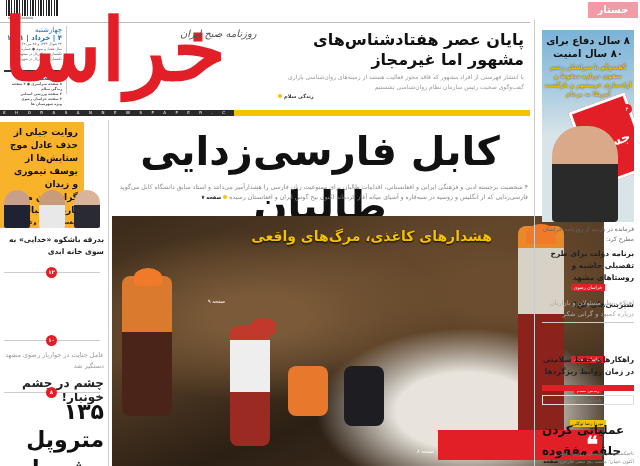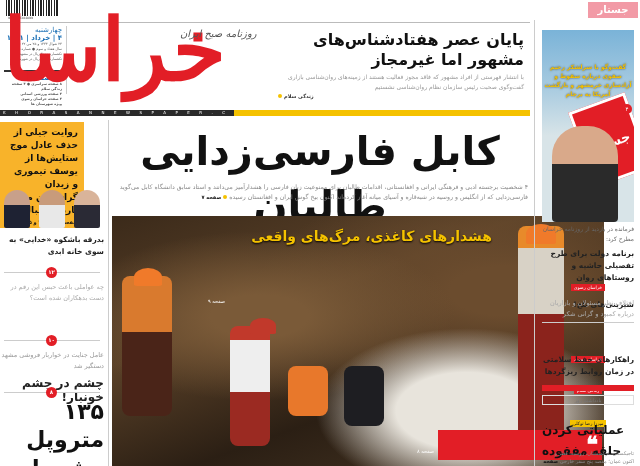--- a/index.html
+++ b/index.html
@@ -148,27 +148,26 @@
   <div class="person p3"></div>
 </div>
 
 <div class="abs lc-item" style="top:234px">
   <div class="lc-title">بدرقه باشکوه «خدایی» به سوی خانه ابدی</div>
 </div>
 <div class="abs hr" style="left:4px;top:272px;width:96px"></div>
 <div class="abs badge-num" style="left:46px;top:267px">۱۲</div>
 
 <div class="abs lc-item" style="top:282px">
-  <div class="lc-sub">چه عواملی باعث حبس این رقم در دست بدهکاران شده است؟</div>
 </div>
 <div class="abs hr" style="left:4px;top:340px;width:96px"></div>
 <div class="abs badge-num" style="left:46px;top:335px">۱۰</div>
 
 <div class="abs lc-item" style="top:350px">
-  <div class="lc-text">عامل جنایت در خواربار فروشی مشهد دستگیر شد</div>
+  <div class="lc-text">عامل جنایت در خواربار رضوی مشهد دستگیر شد</div>
   <div class="lc-bold" style="margin-top:4px">چشم در چشم خونبار!</div>
 </div>
 <div class="abs hr" style="left:4px;top:392px;width:96px"></div>
 <div class="abs badge-num" style="left:46px;top:387px">۸</div>
 
 <div class="abs lc-item" style="top:398px">
   <div class="big-left">۱۳۵ متروپل مشهد!</div>
 
 </div>
 <div class="abs left-col-sep"></div>
@@ -195,28 +194,29 @@
   <div class="abs quote-box">
     <span class="quote-mark">❝</span>
   </div>
   <div class="abs quote-page">صفحه ۸</div>
 </div>
 
 <div class="abs jostar">جستار</div>
 <div class="abs right-col-sep"></div>
 
 <div class="abs rc-box">
+  <div class="rc-box-title">۸ سال دفاع برای ۸۰ سال امنیت</div>
   <div class="rc-box-sub">گفت‌وگو با سرلشکر رحیم صفوی درباره سقوط و آزادسازی خرمشهر و بازگشت آمریکا به برجام</div>
   <div class="rc-logo-red">جستار</div>
   <div class="rc-man"></div>
   <div class="rc-badge">۴</div>
 </div>
 <div class="abs rc-caption">فرمانده در بازدید از روزنامه خراسان مطرح کرد:</div>
 
-<div class="abs rc-head" style="top:248px">برنامه دولت برای طرح تفصیلی حاشیه و روستاهای روان</div>
+<div class="abs rc-head" style="top:248px">برنامه دولت برای طرح تفصیلی حاشیه و روستاهای مشهد</div>
 <div class="abs rc-label" style="top:274px"><span>خراسان رضوی</span></div>
 
 <div class="abs rc-head" style="top:299px">شیرینی‌های تلخ!</div>
 <div class="abs rc-sub" style="top:298px">اختلاف نظر مسئولان و بازاریان درباره کمبود و گرانی شکر</div>
 <div class="abs rc-hr" style="top:322px"></div>
 <div class="abs rc-label" style="top:346px"><span>خراسان رضوی</span></div>
 
 <div class="abs rc-head" style="top:354px">راهکارهای حفظ سلامتی در زمان روابط ریزگردها</div>
 <div class="abs rc-label" style="top:377px"><span>زندگی سلام</span></div>
 

